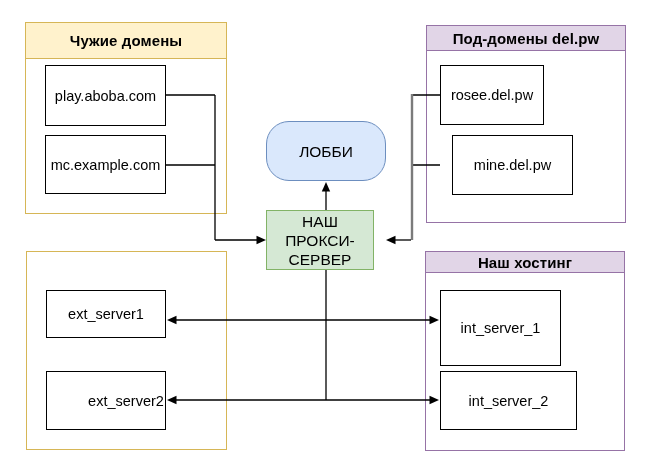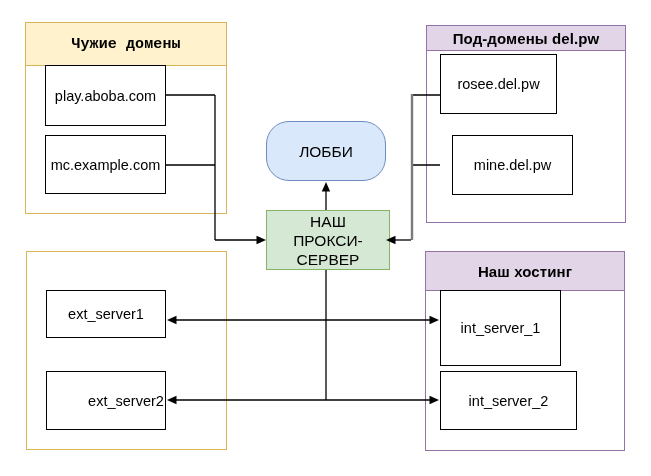--- a/index.html
+++ b/index.html
@@ -32,44 +32,44 @@
   svg .wire{stroke:#000000;stroke-width:1.3;fill:none;}
   svg .wire-gray{stroke:#7b7b7b;stroke-width:2.4;fill:none;}
   svg .head{fill:#000000;stroke:none;}
 </style>
 </head>
 <body>
 
 <div class="canvas">
 
   <div class="group theme-yellow" style="left:25px;top:22px;width:202px;height:192px;">
-    <div class="group-header" style="height:43px;font-family:Liberation Mono, monospace;">Чужие домены</div>
+    <div class="group-header" style="height:36px;">Чужие домены</div>
     <div class="node" style="left:19px;top:42px;width:121px;height:61px;">play.aboba.com</div>
     <div class="node" style="left:19px;top:112px;width:121px;height:59px;">mc.example.com</div>
   </div>
 
   <div class="group theme-purple" style="left:426px;top:25px;width:200px;height:198px;">
     <div class="group-header" style="height:25px;">Под-домены del.pw</div>
-    <div class="node" style="left:13px;top:28px;width:117px;height:60px;">rosee.del.pw</div>
+    <div class="node" style="left:13px;top:39px;width:104px;height:60px;">rosee.del.pw</div>
     <div class="node" style="left:13px;top:109px;width:121px;height:60px;margin-left:12px;">mine.del.pw</div>
   </div>
 
   <div class="group theme-yellow" style="left:26px;top:251px;width:201px;height:199px;">
     <div class="node" style="left:19px;top:38px;width:120px;height:48px;">ext_server1</div>
     <div class="node" style="left:19px;top:119px;width:120px;height:59px;padding-left:40px;">ext_server2</div>
   </div>
 
   <div class="group theme-purple" style="left:425px;top:251px;width:200px;height:200px;">
-    <div class="group-header" style="height:39px;">Наш хостинг</div>
+    <div class="group-header" style="height:21px;">Наш хостинг</div>
     <div class="node" style="left:14px;top:38px;width:121px;height:76px;">int_server_1</div>
     <div class="node" style="left:14px;top:119px;width:137px;height:59px;">int_server_2</div>
   </div>
 
   <div class="bigbox lobby" style="left:266px;top:121px;width:120px;height:60px;border-radius:23px;">ЛОББИ</div>
-  <div class="bigbox proxy" style="left:266px;top:210px;width:124px;height:60px;">НАШ
+  <div class="bigbox proxy" style="left:266px;top:210px;width:108px;height:60px;">НАШ
 ПРОКСИ-
 СЕРВЕР</div>
 
   <svg class="connectors" width="651" height="476" viewBox="0 0 651 476">
 
     <g>
       <path class="wire" d="M166 95 H215 M166 165 H215 M215 95 V240 M215 240 H257"></path>
       <polygon class="head" points="266,240 256.5,235.8 256.5,244.2"></polygon>
     </g>
 

